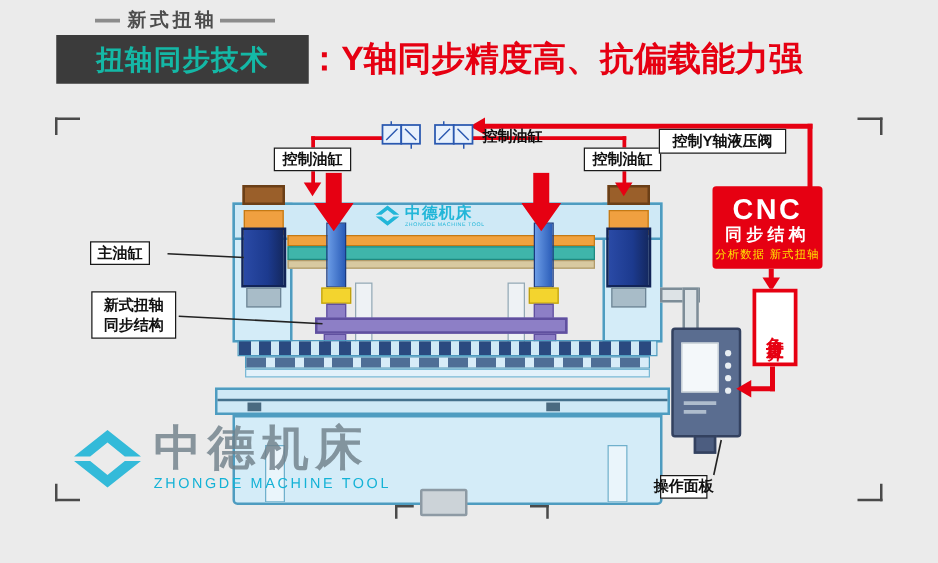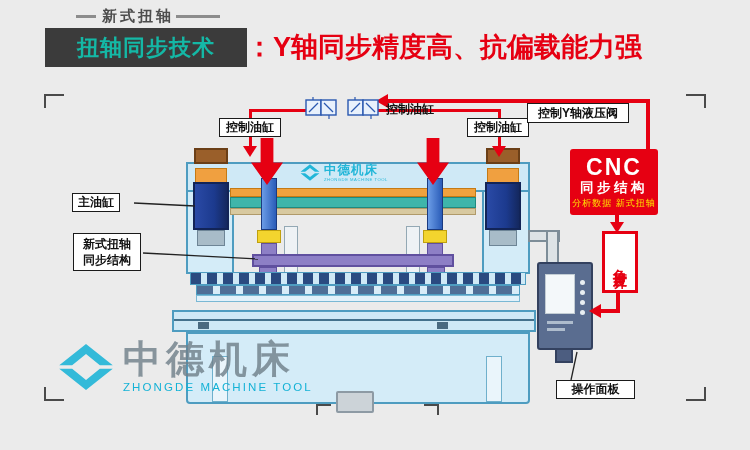--- a/index.html
+++ b/index.html
@@ -180,21 +180,21 @@
 <div class="abs" style="left:386px;top:101px;font-size:12px;font-weight:600;color:#111;z-index:6;white-space:nowrap">控制油缸</div>
 
 <div class="callout" style="left:219px;top:118px;width:62px;height:19px">控制油缸</div>
 <div class="callout" style="left:467px;top:118px;width:62px;height:19px">控制油缸</div>
 <div class="callout" style="left:527px;top:103px;width:102px;height:20px">控制Y轴液压阀</div>
 <div class="callout" style="left:72px;top:193px;width:48px;height:19px">主油缸</div>
 <div class="callout" style="left:73px;top:233px;width:68px;height:38px;flex-direction:column">
   <span>新式扭轴</span>
   <span>同步结构</span>
 </div>
-<div class="callout" style="left:556px;top:380px;width:79px;height:19px">操作面板</div>
+<div class="callout" style="left:528px;top:380px;width:38px;height:19px">操作面板</div>
 
 <div class="abs" style="left:570px;top:149px;width:88px;height:66px;background:#e60012;border-radius:3px;display:flex;flex-direction:column;align-items:center;justify-content:center;z-index:6">
   <span style="color:#fff;font-weight:bold;font-size:23px;letter-spacing:2px;line-height:1">CNC</span>
   <span style="color:#fff;font-weight:bold;font-size:13.5px;letter-spacing:3.5px;margin-top:2px;line-height:1">同步结构</span>
   <span style="color:#ffe400;font-size:9px;letter-spacing:1px;margin-top:5px;line-height:1">分析数据 新式扭轴</span>
 </div>
 
 <div class="callout" style="left:602px;top:231px;width:36px;height:62px;border:3px solid #e60012;color:#e60012;font-size:14px;font-weight:bold;writing-mode:vertical-rl;text-orientation:upright;letter-spacing:2px">角度计算</div>
 
 <div class="abs" style="left:58px;top:340px;display:flex;align-items:center;gap:9px;z-index:7">

